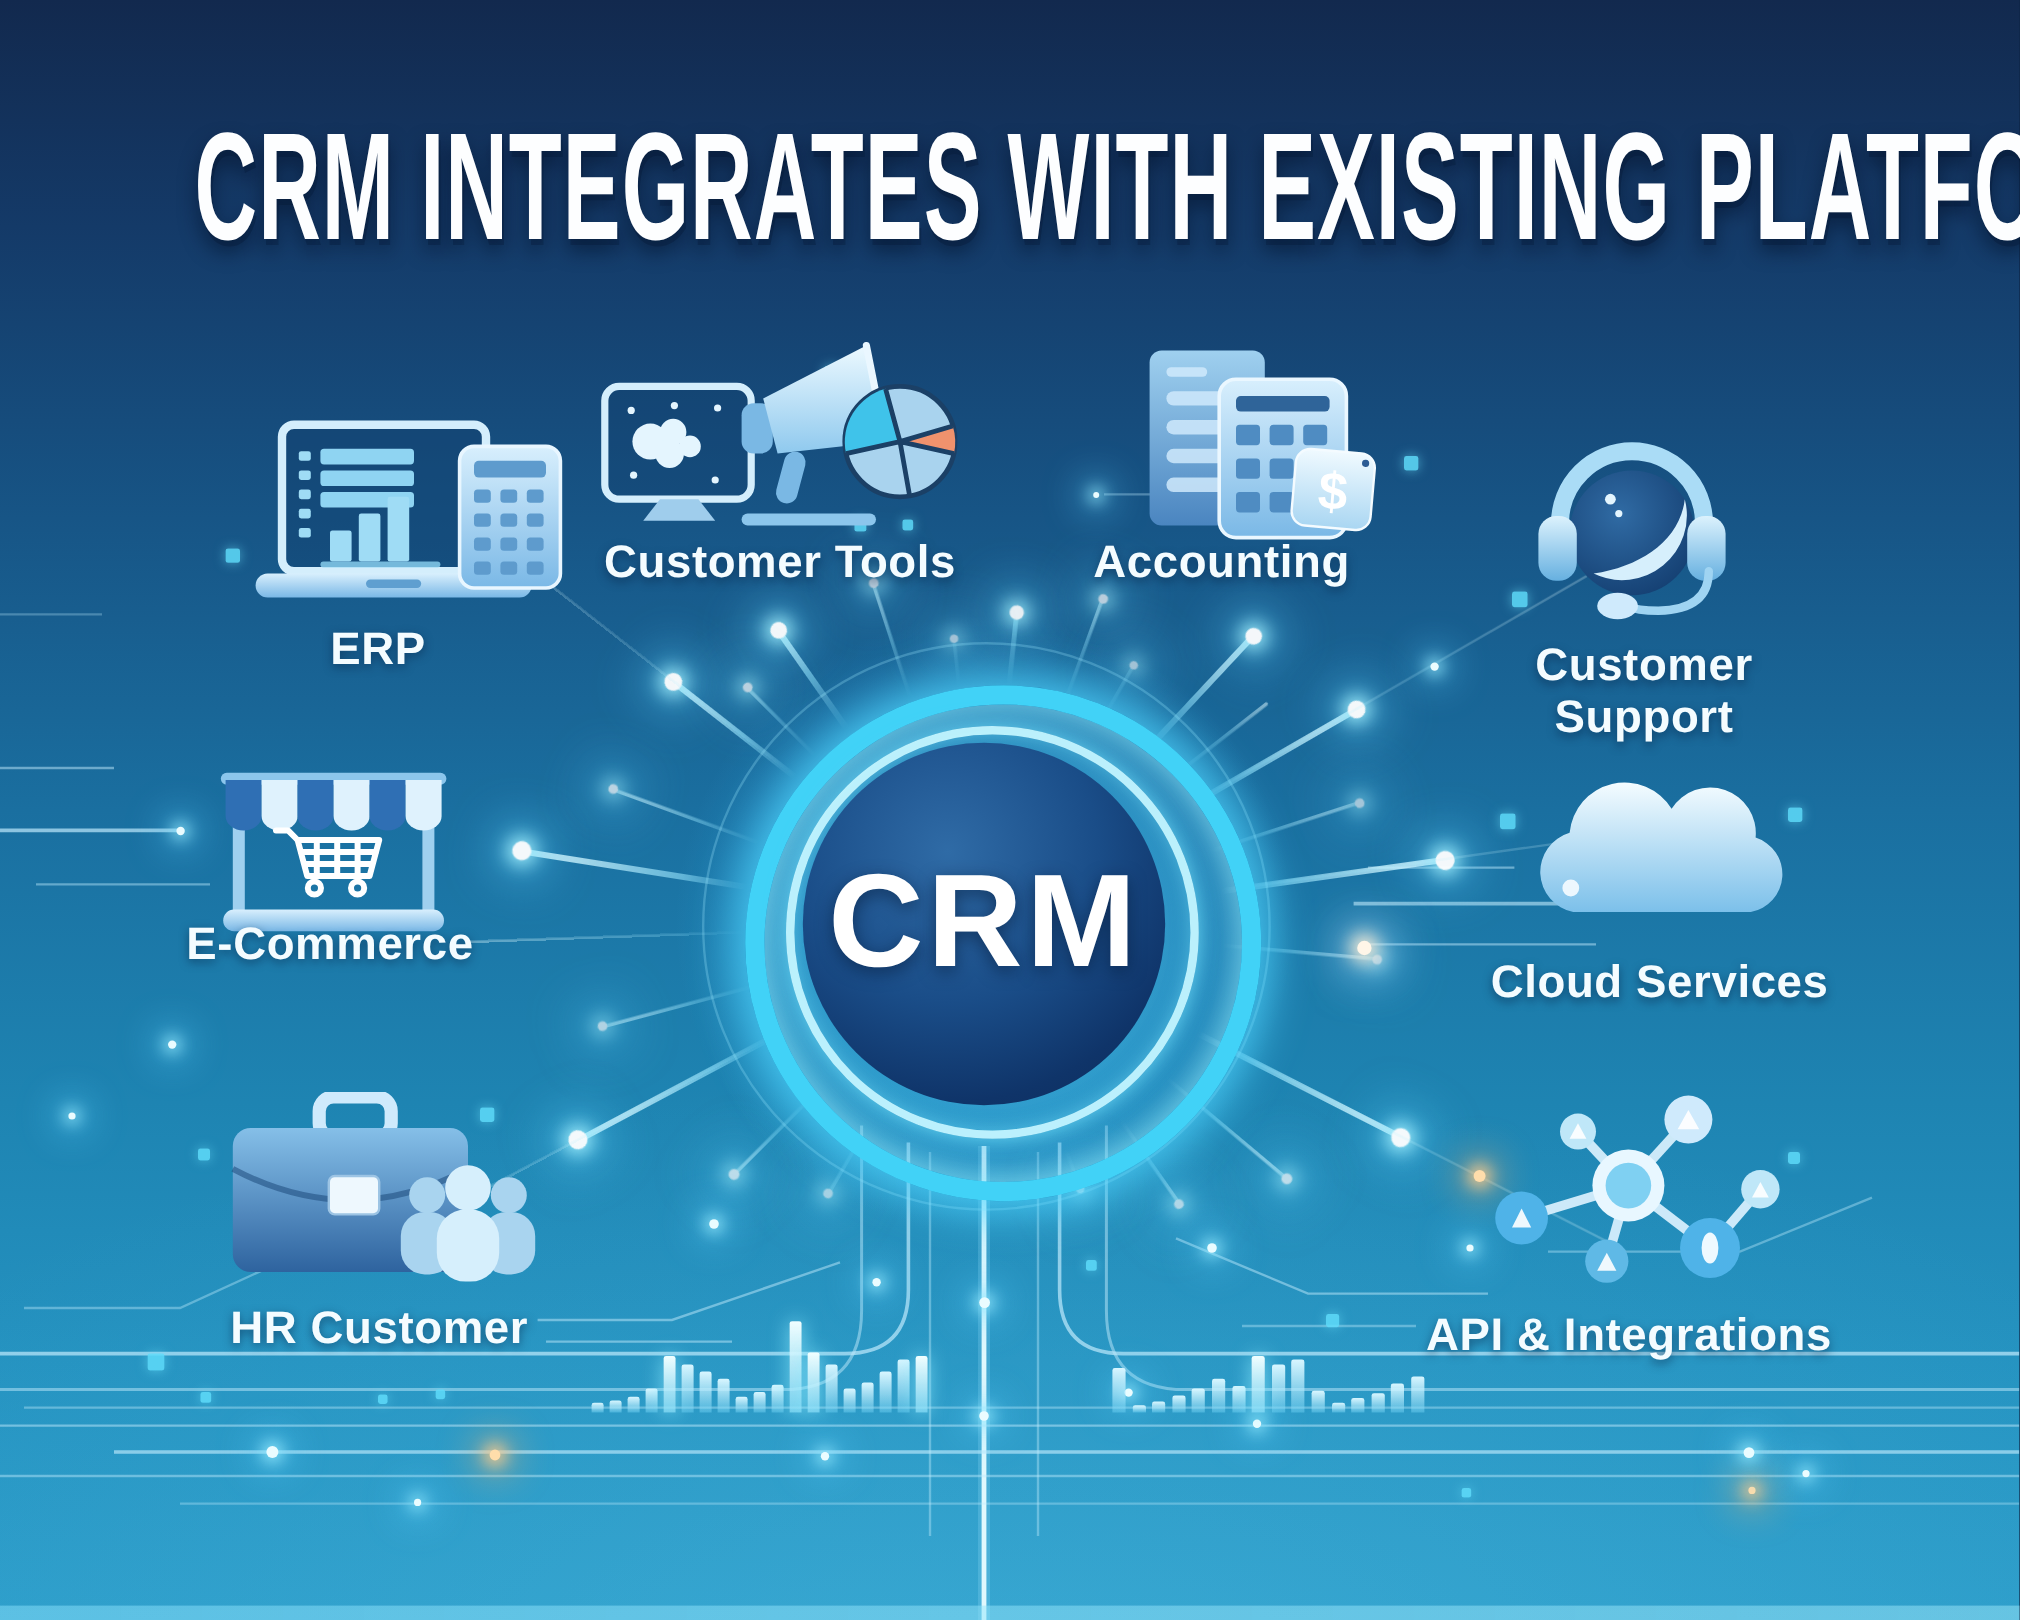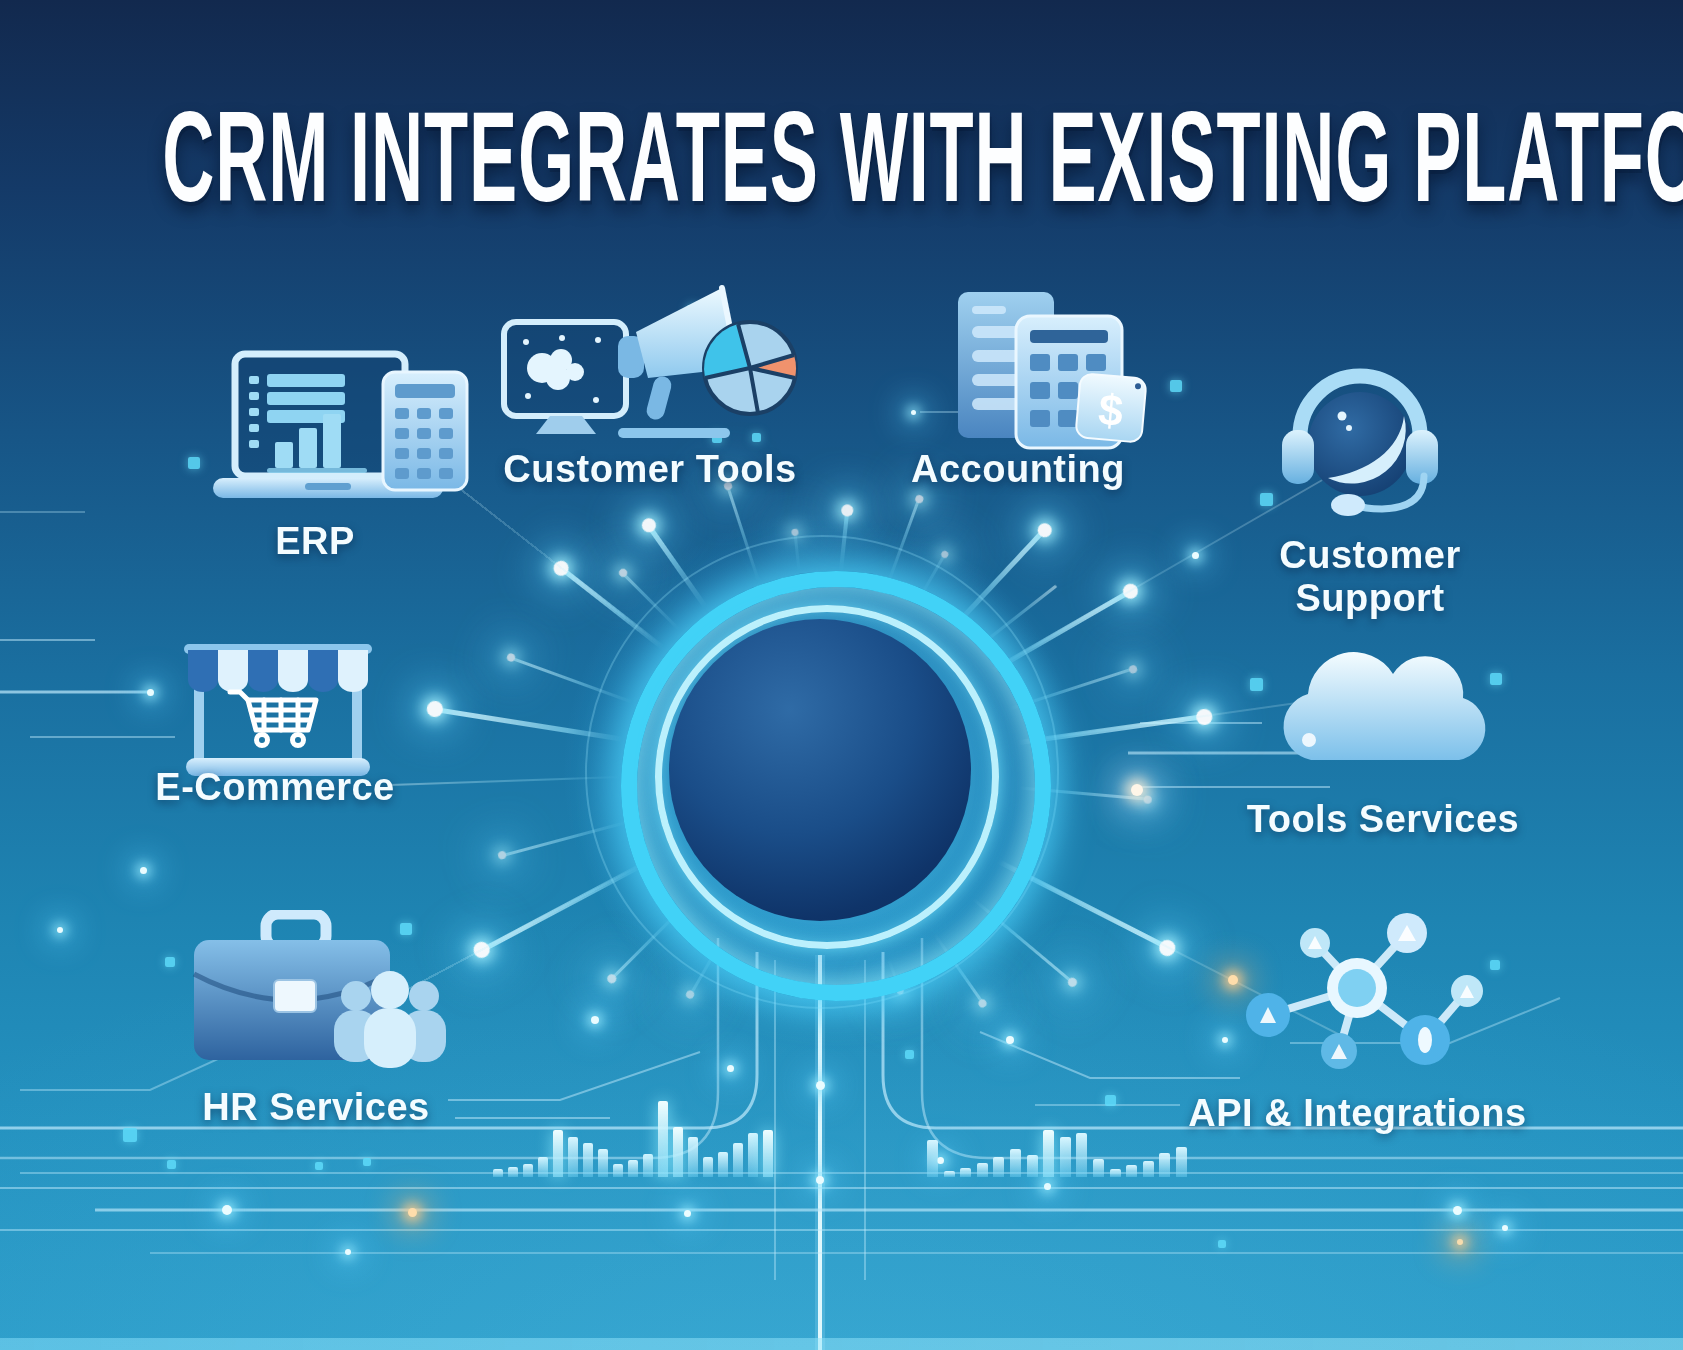--- a/index.html
+++ b/index.html
@@ -301,20 +301,21 @@
     </div>
 
   <div class="title-wrap">
     <span class="title-text">CRM INTEGRATES WITH EXISTING PLATFORMS</span>
   </div>
 
   
   <div class="hub-ring-outer"></div>
   <div class="hub-ring-inner"></div>
   <div class="hub-core"></div>
+  <div class="hub-label">CRM</div>
 
   
   <div class="platform">
     <svg class="p-icon i-erp" width="270" height="178" viewBox="0 0 270 178">
       <rect x="30" y="4" width="170" height="122" rx="10" fill="rgba(18,64,110,0.45)" stroke="#d4eefc" stroke-width="7"></rect>
       <rect x="44" y="26" width="10" height="8" rx="2" fill="#9fdcf5"></rect>
         <rect x="44" y="42" width="10" height="8" rx="2" fill="#9fdcf5"></rect>
       <rect x="44" y="58" width="10" height="8" rx="2" fill="#9fdcf5"></rect>
         <rect x="44" y="74" width="10" height="8" rx="2" fill="#9fdcf5"></rect>
       <rect x="44" y="90" width="10" height="8" rx="2" fill="#9fdcf5"></rect>
@@ -442,38 +443,38 @@
     </svg>
     <div class="p-label l-ec">E-Commerce</div>
   </div>
 
   
   <div class="platform">
     <svg class="p-icon i-cld" width="255" height="140" viewBox="0 0 255 140">
       <path d="M58 120 A34 34 0 0 1 55 54 A46 46 0 0 1 140 34 A38 38 0 0 1 210 58 A32 32 0 0 1 206 120 Z" fill="url(#gCloud)"></path>
       <circle cx="56" cy="100" r="7" fill="#f6fcff" opacity=".9"></circle>
     </svg>
-    <div class="p-label l-cld">Tools Services</div>
+    <div class="p-label l-cld">Cloud Services</div>
   </div>
 
   
   <div class="platform">
     <svg class="p-icon i-hr" width="260" height="165" viewBox="0 0 260 165">
       <rect x="78" y="4" width="60" height="34" rx="12" fill="none" stroke="#cfeafc" stroke-width="11"></rect>
       <rect x="6" y="30" width="196" height="120" rx="15" fill="url(#gCase)"></rect>
       <path d="M6 64 Q104 116 202 64" fill="none" stroke="#1d4a7c" stroke-width="5" opacity=".55"></path>
       <rect x="86" y="70" width="42" height="32" rx="5" fill="#eef8fe" stroke="#9cc4e4" stroke-width="2"></rect>
       <circle cx="168" cy="86" r="15" fill="#a9d4ef"></circle>
         <rect x="146" y="100" width="44" height="52" rx="20" fill="#a9d4ef"></rect>
       <circle cx="236" cy="86" r="15" fill="#a9d4ef"></circle>
         <rect x="214" y="100" width="44" height="52" rx="20" fill="#a9d4ef"></rect>
       <circle cx="202" cy="80" r="19" fill="#d6effc"></circle>
         <rect x="176" y="98" width="52" height="60" rx="24" fill="#d6effc"></rect>
     </svg>
-    <div class="p-label l-hr">HR Services</div>
+    <div class="p-label l-hr">HR Customer</div>
   </div>
 
   
   <div class="platform">
     <svg class="p-icon i-api" width="255" height="175" viewBox="0 0 255 175">
       <g stroke="#d6effc" stroke-width="8" opacity=".95">
         <path d="M119 85 L77 40"></path>
           <path d="M119 85 L169 30"></path>
           <path d="M119 85 L30 112"></path>
         <path d="M119 85 L101 148"></path>

